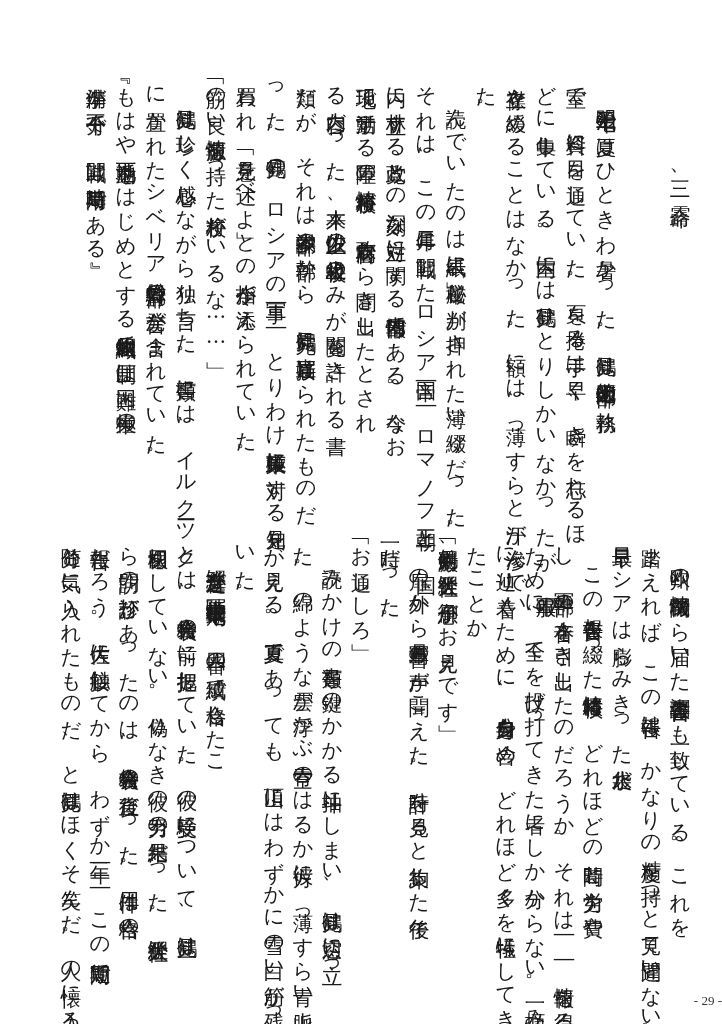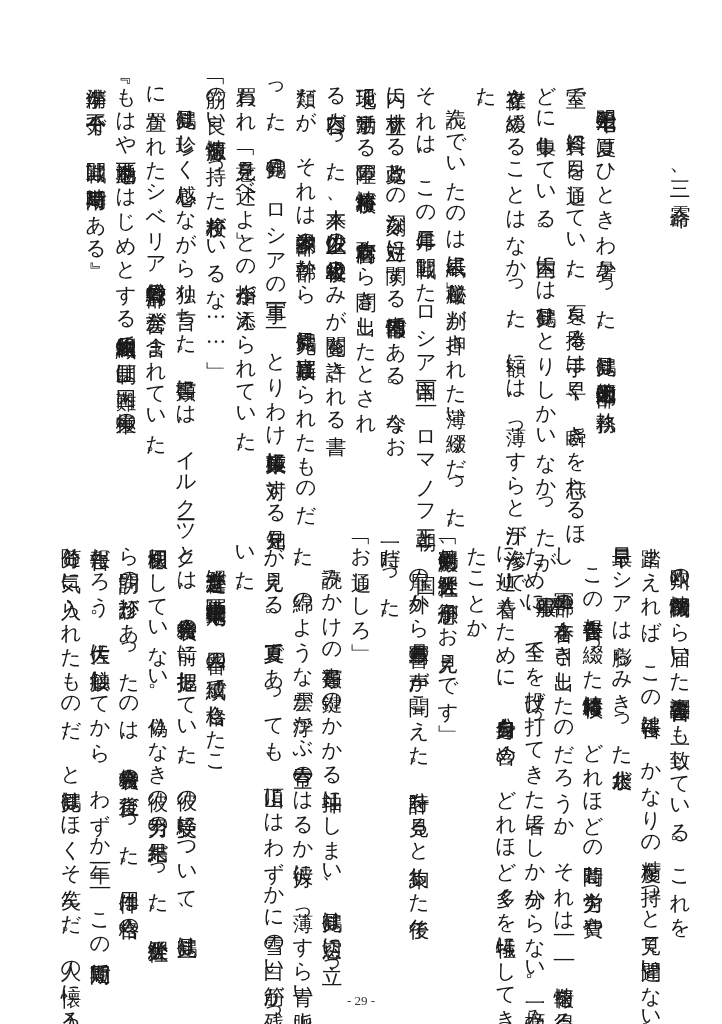--- a/index.html
+++ b/index.html
@@ -30,21 +30,21 @@
   }
   .heading {
     font-size: 21px;
     letter-spacing: 2px;
   }
   .page-number {
     position: absolute;
     top: 993px;
     left: 0;
     width: 722px;
-    text-align: center;
+    text-align: right;
     font-size: 13px;
     font-family: "Liberation Serif", serif;
     color: #333;
   }
 </style>
 </head>
 <body>
 
 <div class="tier tier-top">
   <div class="col heading" style="right:0px">　　　　三、露命</div>

